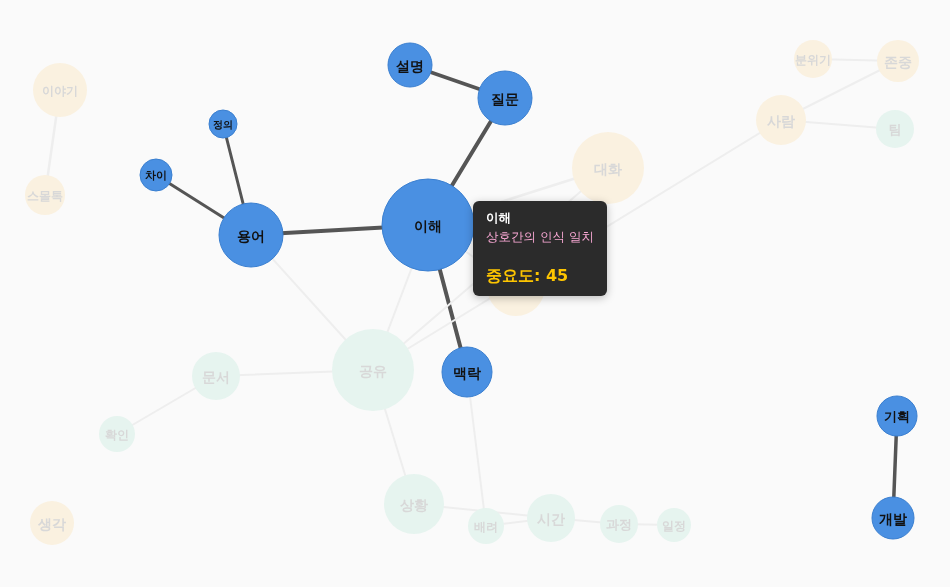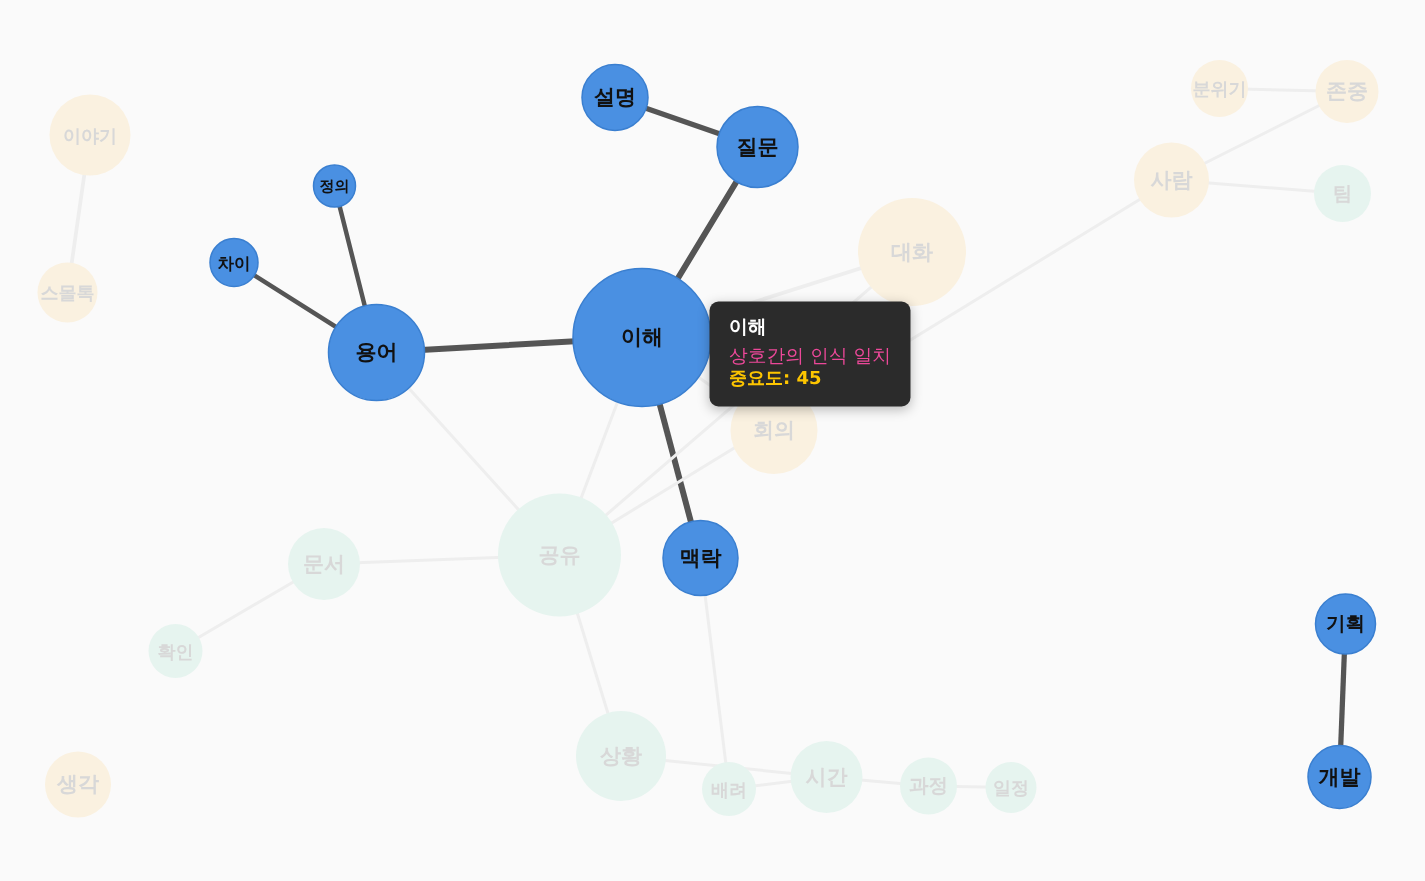--- a/index.html
+++ b/index.html
@@ -42,28 +42,28 @@
     line-height: 1.32;
     white-space: nowrap;
   }
   #tooltip .tt-title {
     color: #ffffff;
     font-size: 12.5px;
     font-weight: bold;
     margin-bottom: 2px;
   }
   #tooltip .tt-desc {
-    color: #ec4899;
+    color: #f9a8d4;
     font-size: 12.5px;
     font-weight: normal;
-    margin-bottom: 0;
+    margin-bottom: 20px;
   }
   #tooltip .tt-metric {
     color: #fdc500;
-    font-size: 12px;
+    font-size: 16px;
     font-weight: bold;
   }
 </style>
 </head>
 <body>
 
 <div id="stage" style="width: 950px; height: 587px; background: rgb(250, 250, 250);">
   <svg id="graph-svg" viewBox="0 0 950 587" xmlns="http://www.w3.org/2000/svg" style="width: 950px; height: 587px;">
     <rect id="bg-rect" x="0" y="0" width="950" height="587" fill="#fafafa"></rect>
     <g id="edge-layer">

